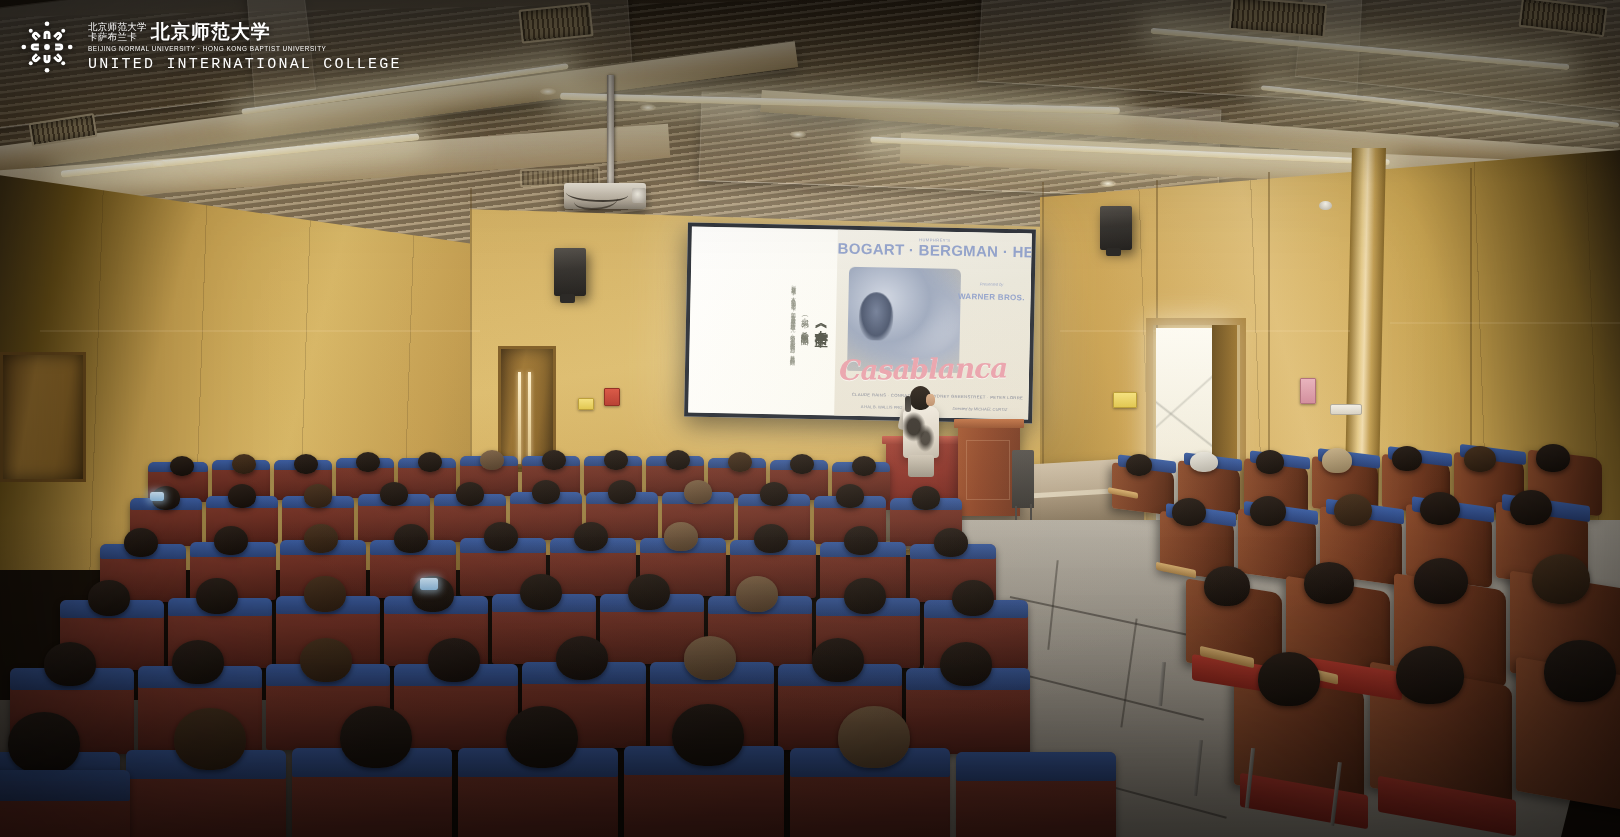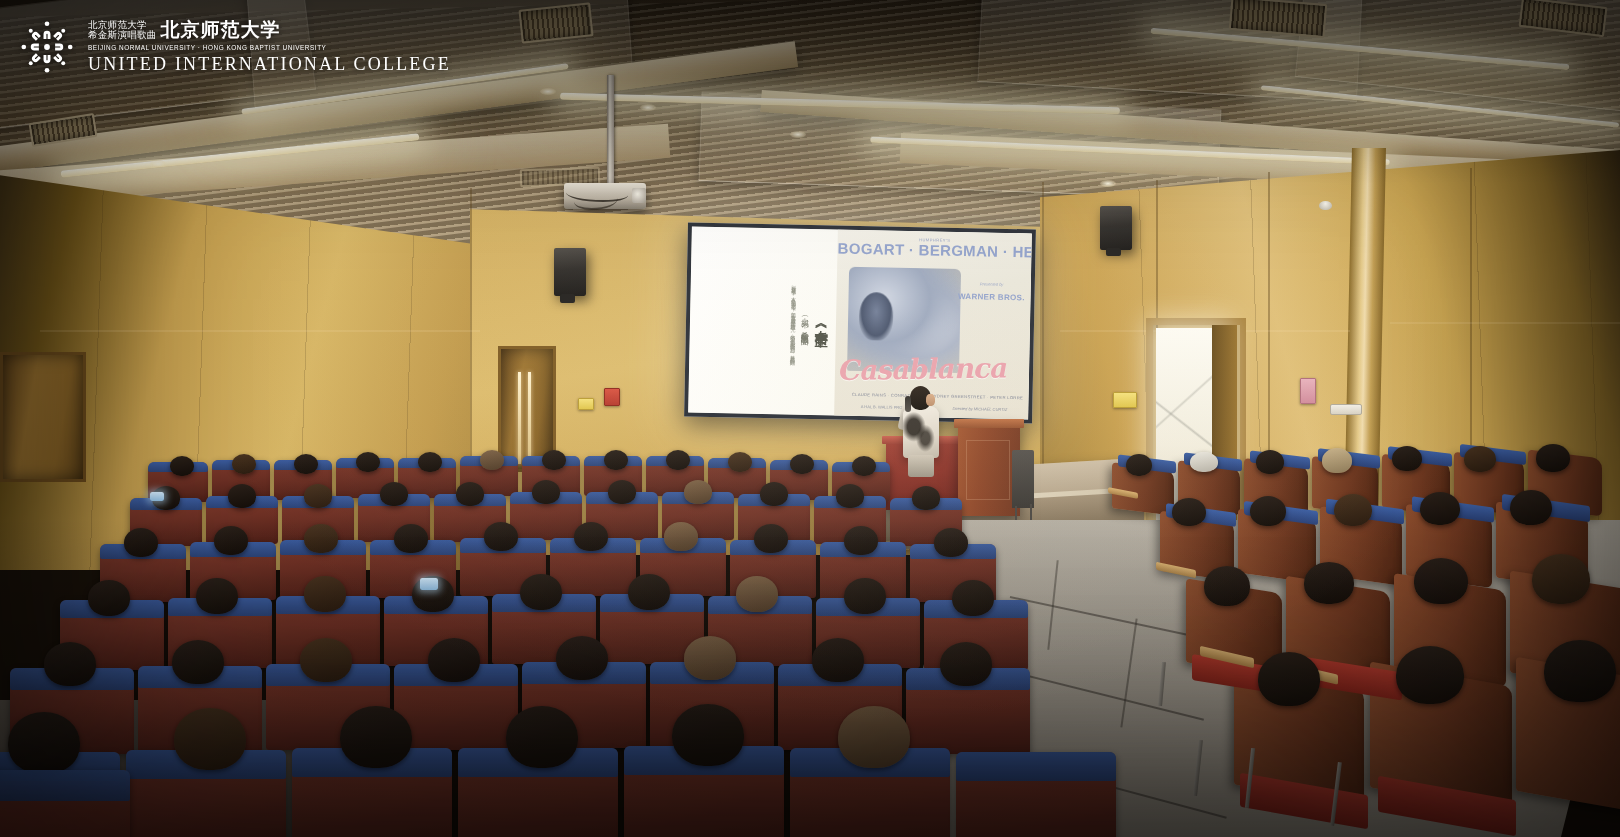--- a/index.html
+++ b/index.html
@@ -489,22 +489,22 @@
   .lt-cn-small div { white-space:nowrap; }
   .lt-cn-big {
     font-size:19px; font-weight:700; letter-spacing:1px;
     font-family:"DejaVu Sans", sans-serif; white-space:nowrap;
   }
   .lt-en-small {
     font-size:6.4px; letter-spacing:.55px; margin-top:5px; white-space:nowrap;
     font-family:"Liberation Sans", sans-serif;
   }
   .lt-en-big {
-    font-size:18px; letter-spacing:2.2px; margin-top:4px; white-space:nowrap;
-    font-family:Liberation Serif, serif;
+    font-size:15px; letter-spacing:2.2px; margin-top:4px; white-space:nowrap;
+    font-family:Liberation Mono, monospace;
   }
 </style>
 </head>
 <body>
 
 <div id="stage-root">
 
   <div class="ceiling">
     <div class="ceil-slats"></div>
 
@@ -996,21 +996,21 @@
         <circle cx="78" cy="22" r="3.4"></circle>
         <circle cx="22" cy="78" r="3.4"></circle>
         <circle cx="78" cy="78" r="3.4"></circle>
       </g>
     </svg>
 
     <div class="logo-text">
       <div class="lt-cn-rows">
         <div class="lt-cn-small">
           <div>北京师范大学</div>
-          <div>希金斯演唱歌曲</div>
+          <div>卡萨布兰卡</div>
         </div>
         <div class="lt-cn-big">北京师范大学</div>
       </div>
       <div class="lt-en-small">BEIJING NORMAL UNIVERSITY · HONG KONG BAPTIST UNIVERSITY</div>
       <div class="lt-en-big">UNITED INTERNATIONAL COLLEGE</div>
     </div>
   </div>
 
 </div>
 

